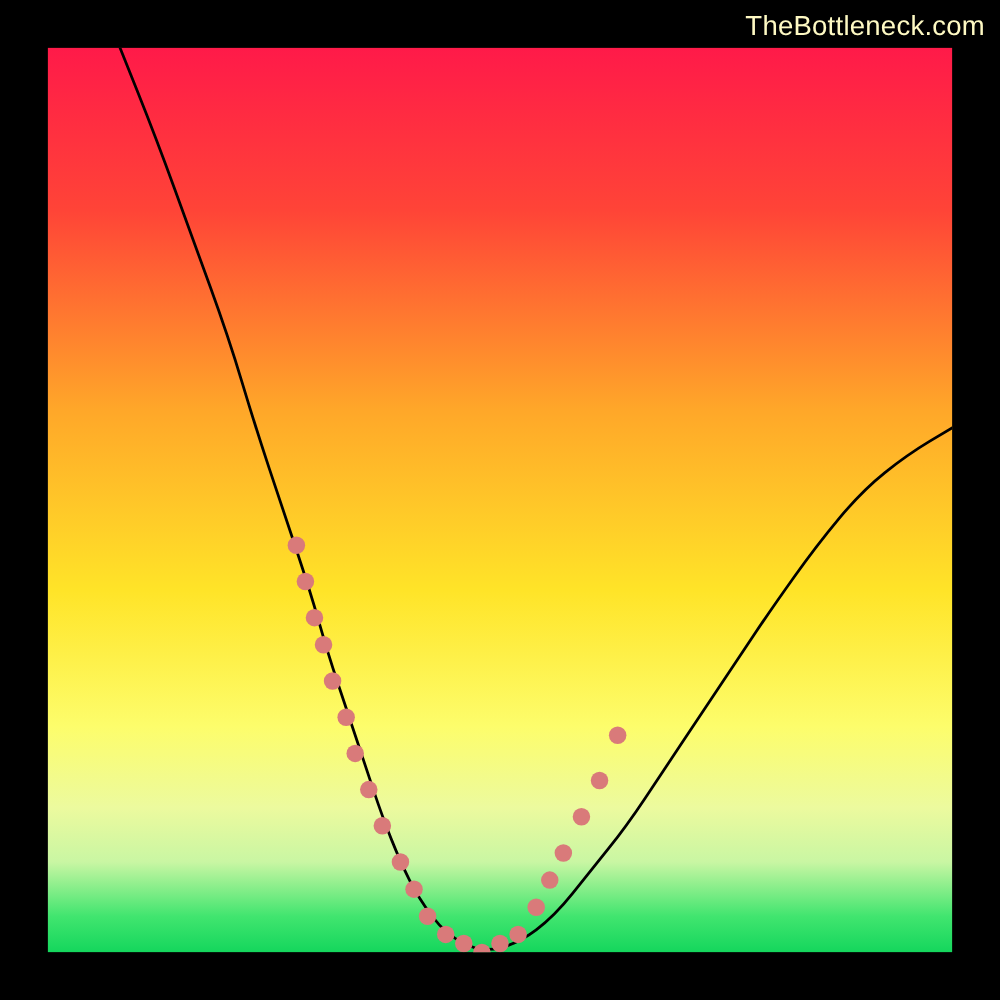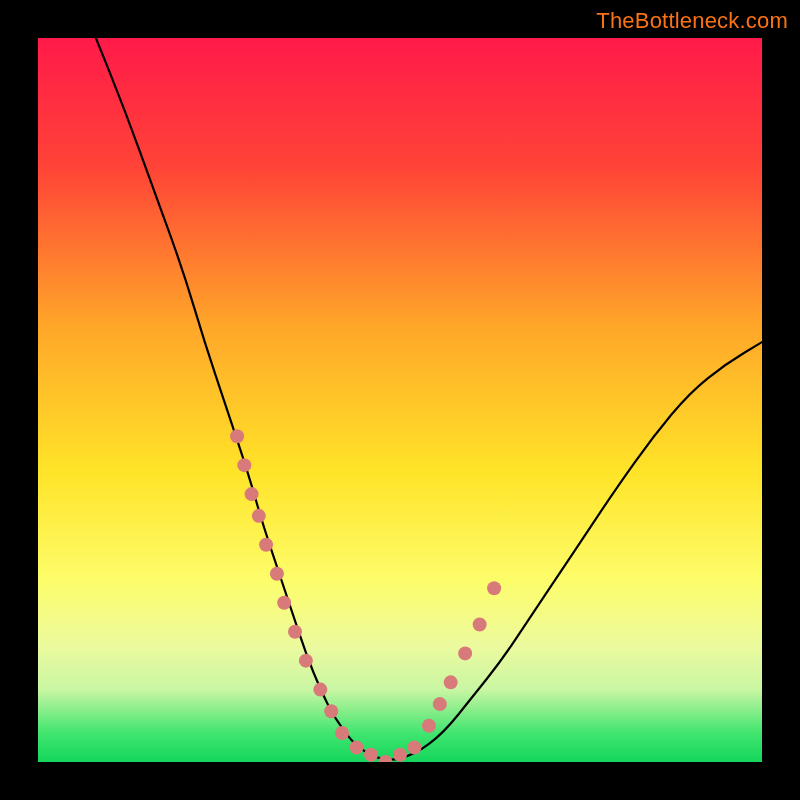--- a/index.html
+++ b/index.html
@@ -1,20 +1,20 @@
 <!DOCTYPE html>
 <html><head>
 <meta charset="utf-8">
 <style>
   html,body{margin:0;padding:0;width:800px;height:800px;background:#000;overflow:hidden;font-family:"Segoe UI",Arial,sans-serif}
   .frame{position:absolute;inset:0;background:#000}
   .plot-area{position:absolute;left:38px;top:38px;width:724px;height:724px;overflow:hidden}
   .plot-bg{position:absolute;inset:0}
   .plot-bg svg{position:absolute;inset:0}
-  .watermark{position:absolute;top:8px;right:12px;color:#f97316;font-size:22px;font-weight:500;letter-spacing:.2px}
+  .watermark{position:absolute;top:8px;right:12px;color:#fef9c3;font-size:22px;font-weight:500;letter-spacing:.2px}
 </style>
 </head>
 <body>
 
 <div class="frame">
   <div class="plot-area">
     <div class="plot-bg">
       <svg id="chart-svg" width="724" height="724" viewBox="0 0 724 724" preserveAspectRatio="none">
           <defs>
             <linearGradient id="bggrad" x1="0" y1="0" x2="0" y2="1">

